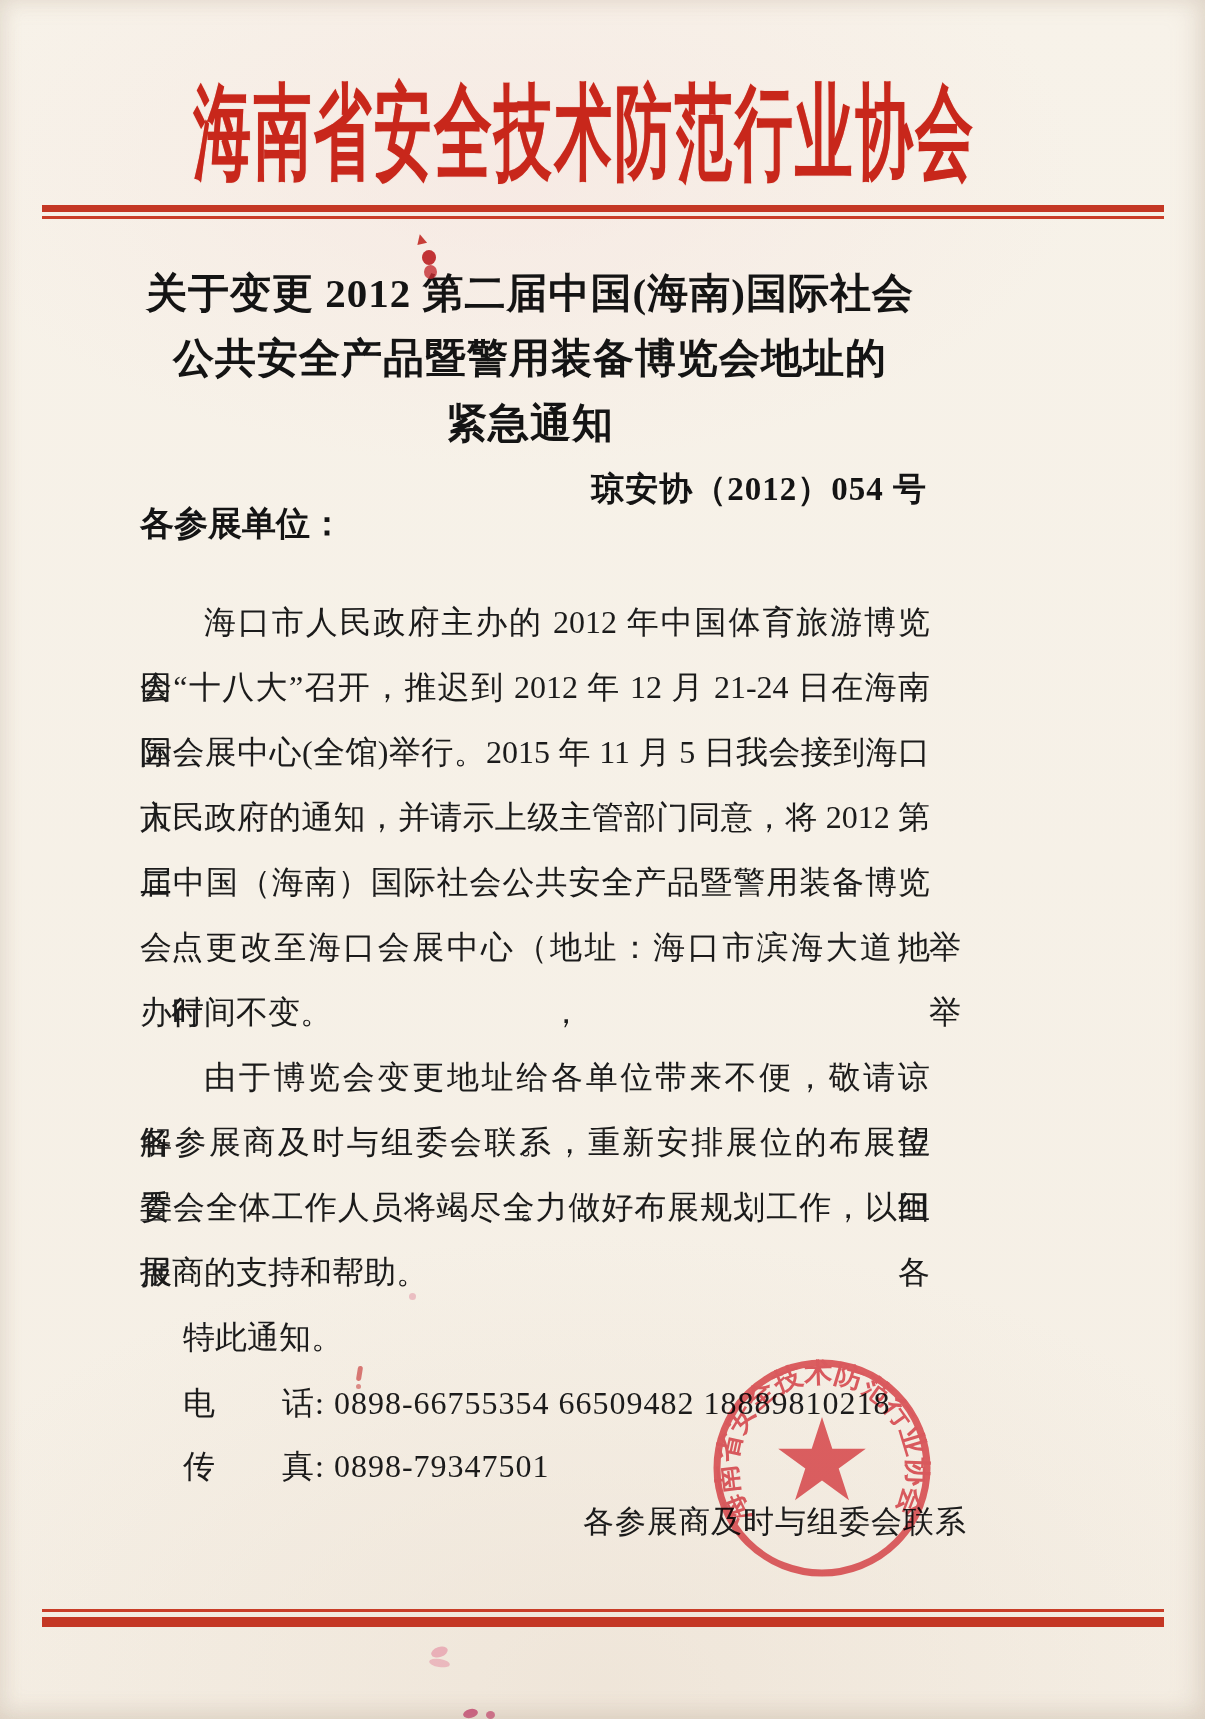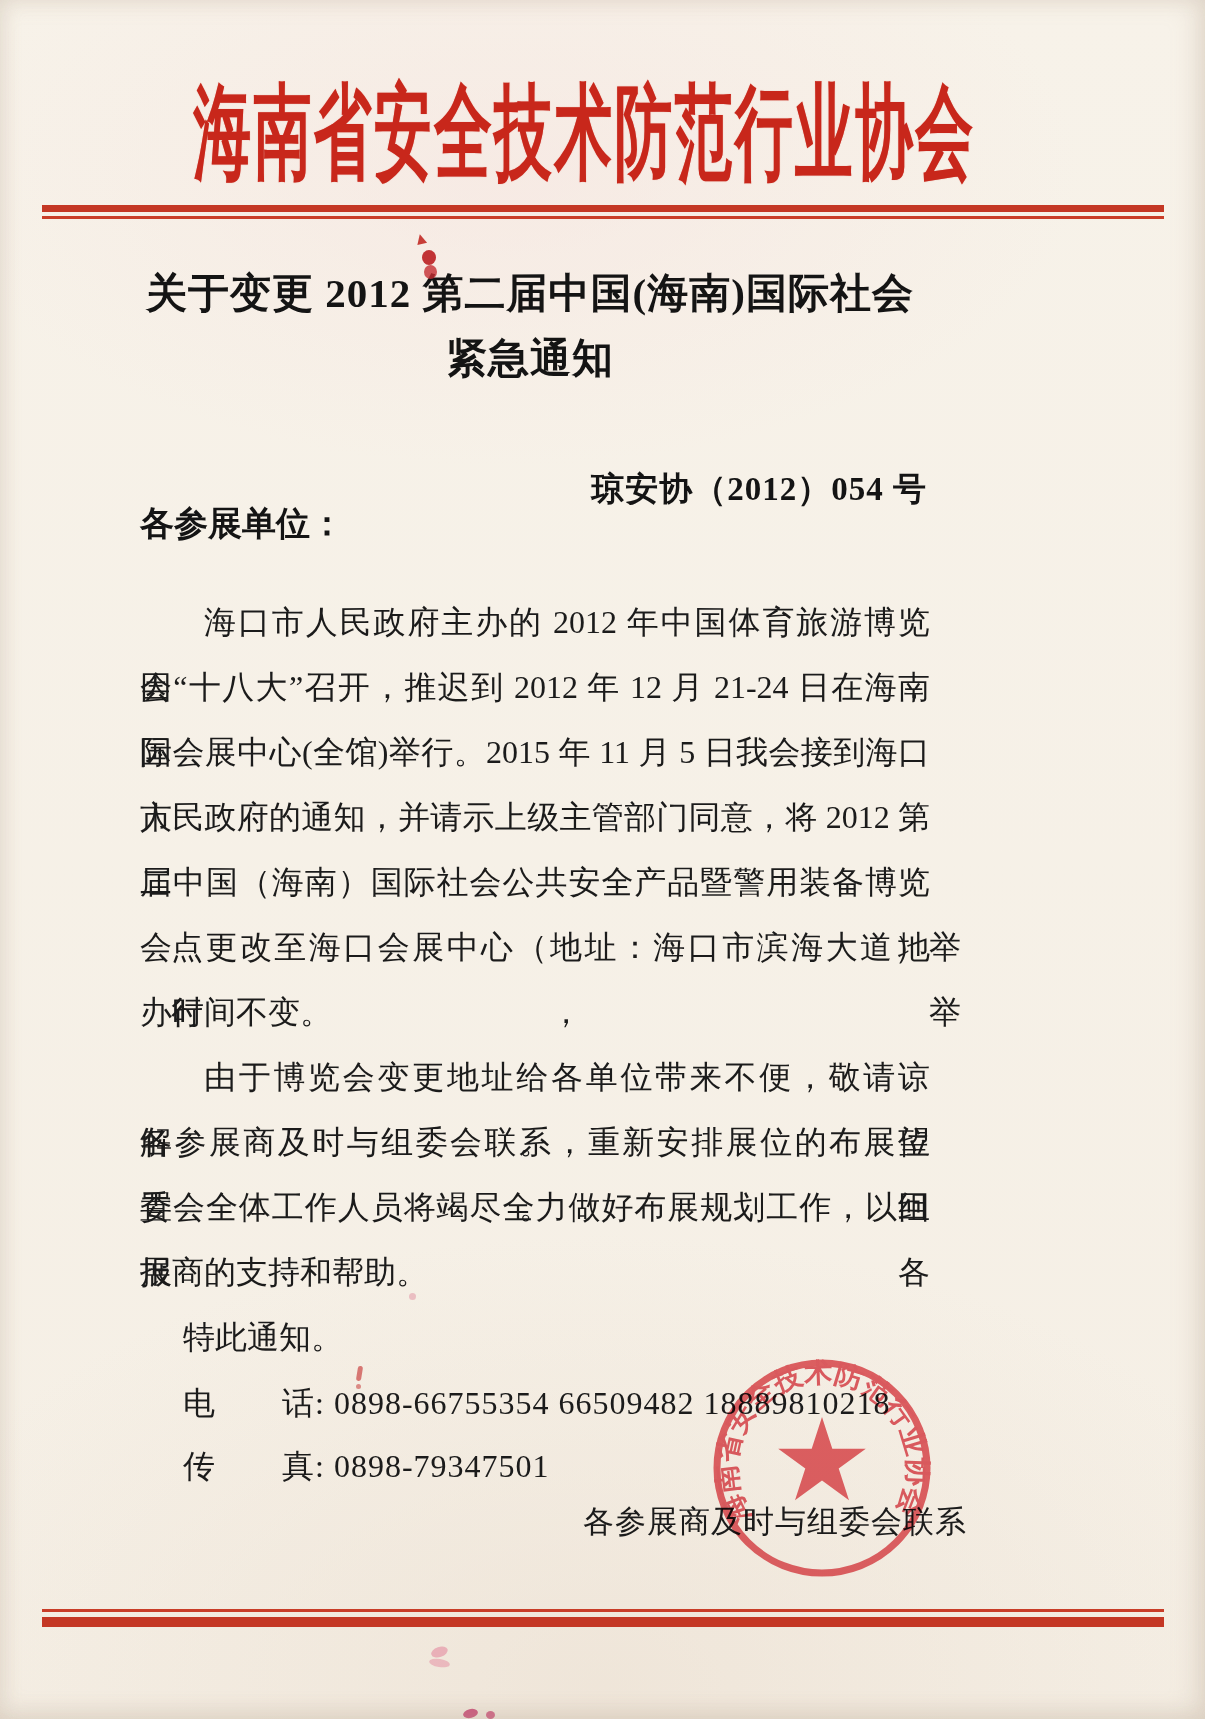--- a/index.html
+++ b/index.html
@@ -77,20 +77,21 @@
 
 <div class="page">
 
   <div class="org-name">海南省安全技术防范行业协会</div>
 
   <div class="rule t1"></div>
   <div class="rule t2"></div>
 
   <div class="doc-title">
     <div class="t-line">关于变更 2012 第二届中国(海南)国际社会</div>
+    <div class="t-line">公共安全产品暨警用装备博览会地址的</div>
     <div class="t-line">紧急通知</div>
   </div>
 
   <div class="doc-number">琼安协（2012）054 号</div>
 
   <div class="salutation">各参展单位：</div>
 
   <div id="body-lines">
       <div class="body-line indent" style="top: 590px;">海口市人民政府主办的 2012 年中国体育旅游博览会，</div>
       <div class="body-line" style="top: 655px;">因“十八大”召开，推迟到 2012 年 12 月 21-24 日在海南国</div>

